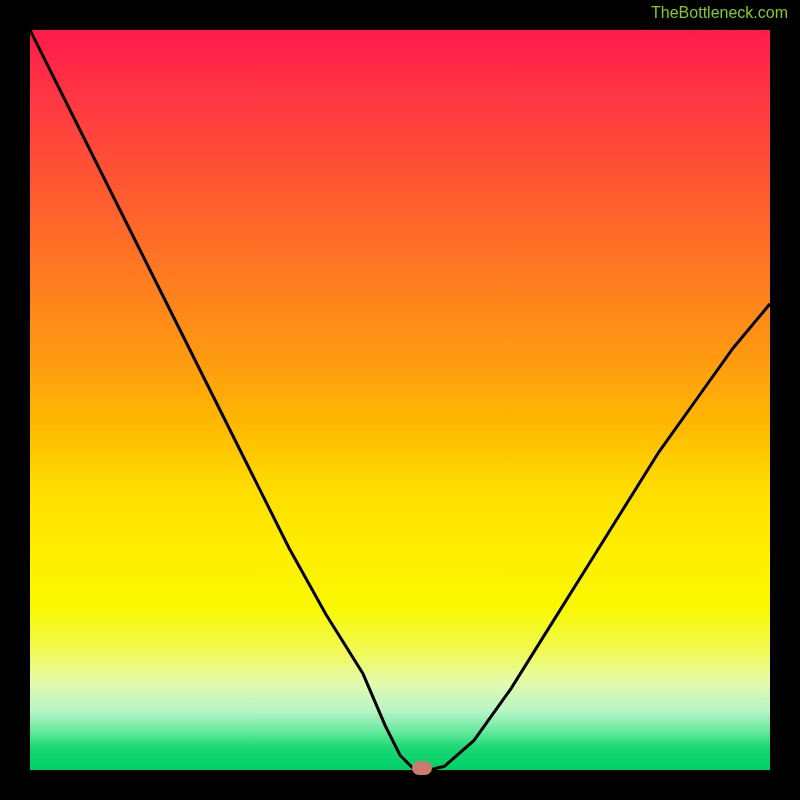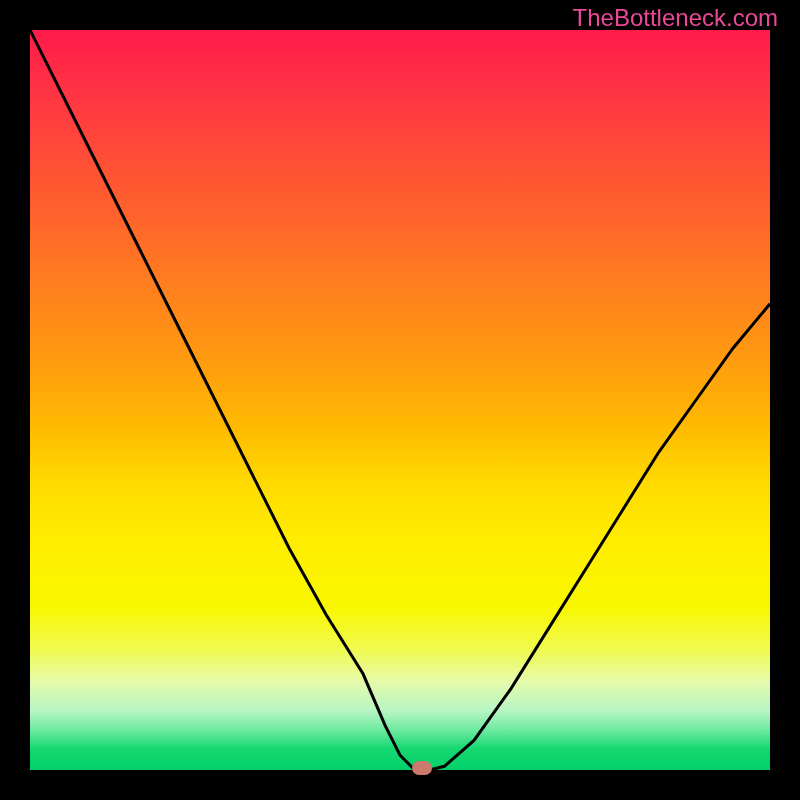--- a/index.html
+++ b/index.html
@@ -6,23 +6,23 @@
   body {
     width: 800px;
     height: 800px;
     background: #000;
     position: relative;
     font-family: Arial, sans-serif;
   }
   .watermark {
     position: absolute;
     top: 4px;
-    right: 22px;
-    color: #ec4899;
-    font-size: 24px;
+    right: 12px;
+    color: #84cc16;
+    font-size: 16px;
     font-weight: normal;
     z-index: 10;
   }
   .plot-area {
     position: absolute;
     left: 30px;
     top: 30px;
     width: 740px;
     height: 740px;
     background: linear-gradient(to bottom,

